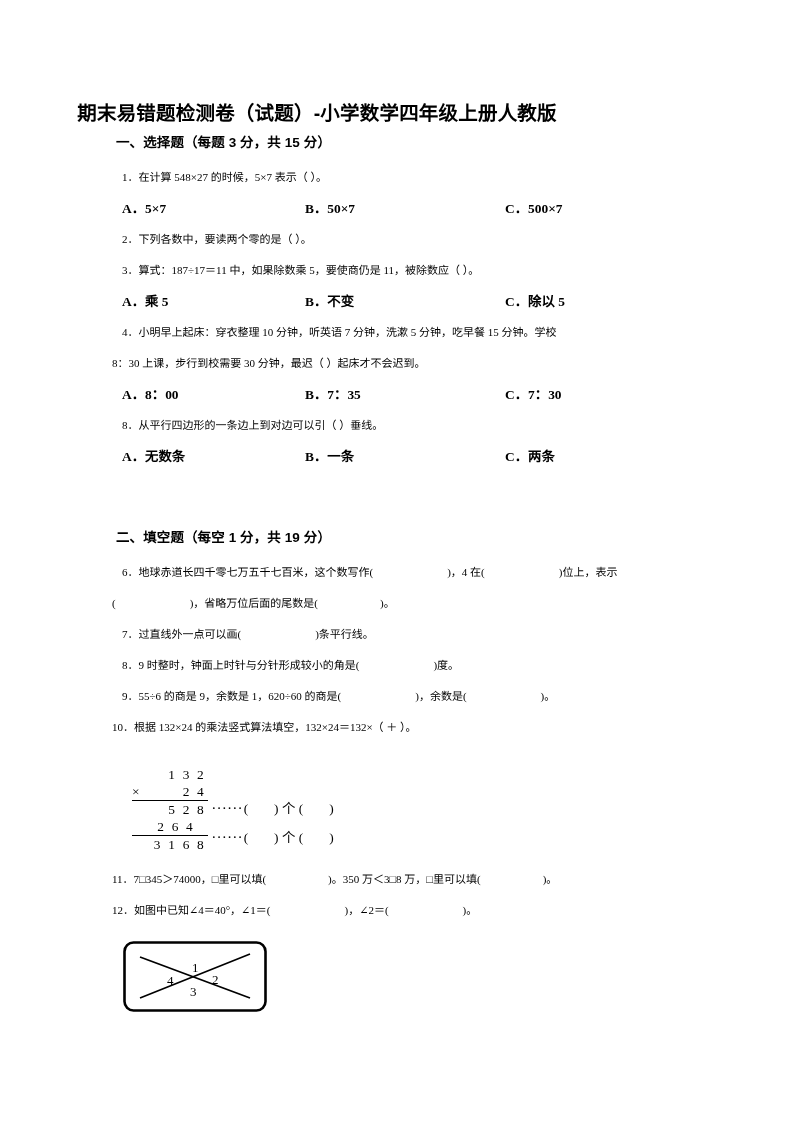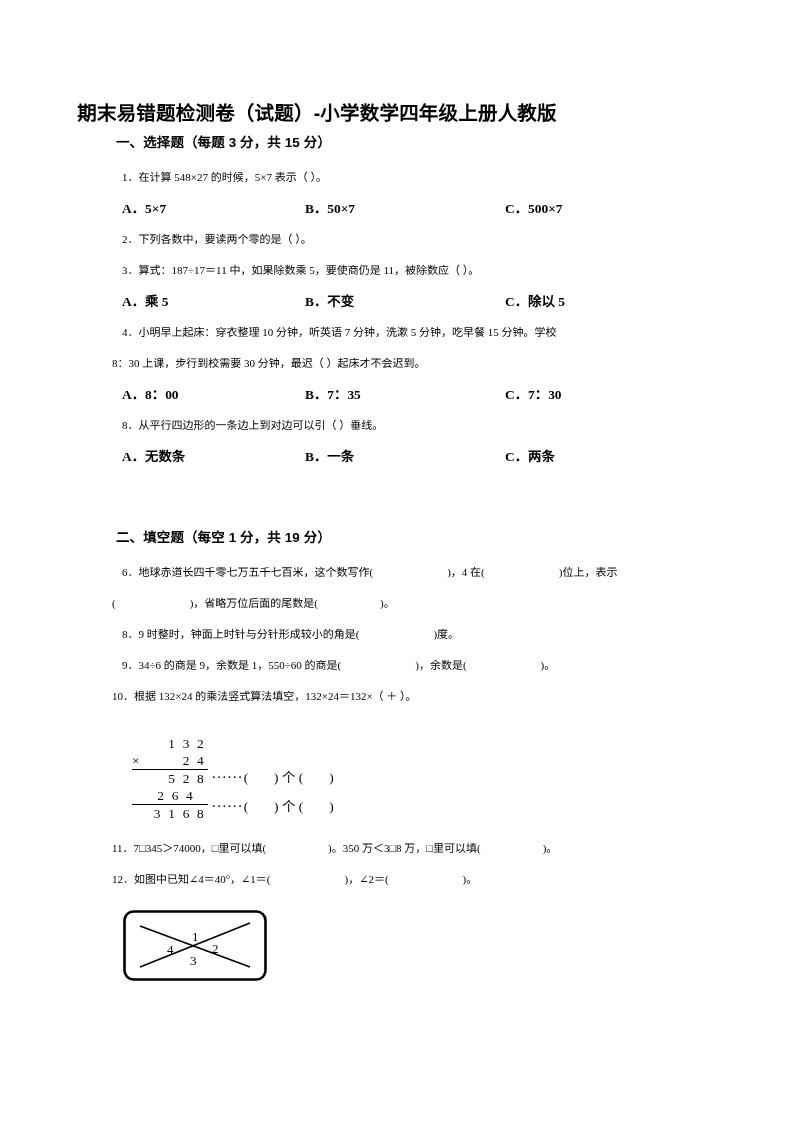--- a/index.html
+++ b/index.html
@@ -189,24 +189,25 @@
     </div>
 
     <div class="gap-block"></div>
 
     <div class="section-head">二、填空题（每空 1 分，共 19 分）</div>
 
     <div class="q-line"><span>6．地球赤道长四千零七万五千七百米，这个数写作(</span><span class="blank-lg"></span><span>)，4 在(</span><span class="blank-lg"></span><span>)位上，表示</span></div>
 
     <div class="q-line noindent"><span>(</span><span class="blank-lg"></span><span>)，省略万位后面的尾数是(</span><span class="blank-md"></span><span>)。</span></div>
 
+    <div class="q-line"><span>7．过直线外一点可以画(</span><span class="blank-lg"></span><span>)条平行线。</span></div>
 
     <div class="q-line"><span>8．9 时整时，钟面上时针与分针形成较小的角是(</span><span class="blank-lg"></span><span>)度。</span></div>
 
-    <div class="q-line"><span>9．34÷6 的商是 9，余数是 1，550÷60 的商是(</span><span class="blank-lg"></span><span>)，余数是(</span><span class="blank-lg"></span><span>)。</span></div>
+    <div class="q-line"><span>9．55÷6 的商是 9，余数是 1，620÷60 的商是(</span><span class="blank-lg"></span><span>)，余数是(</span><span class="blank-lg"></span><span>)。</span></div>
 
     <div class="q-line noindent">10．根据 132×24 的乘法竖式算法填空，132×24＝132×（   ＋   ）。</div>
 
     <div class="vmult">
       <div class="vm-grid">
         <div class="vm-row">1 3 2</div>
         <div class="vm-row"><span class="times">×</span><span>2 4</span></div>
         <div class="vm-row vm-rule">5 2 8</div>
         <div class="vm-row" style="padding-right:13px;">2 6 4</div>
         <div class="vm-row vm-rule">3 1 6 8</div>

